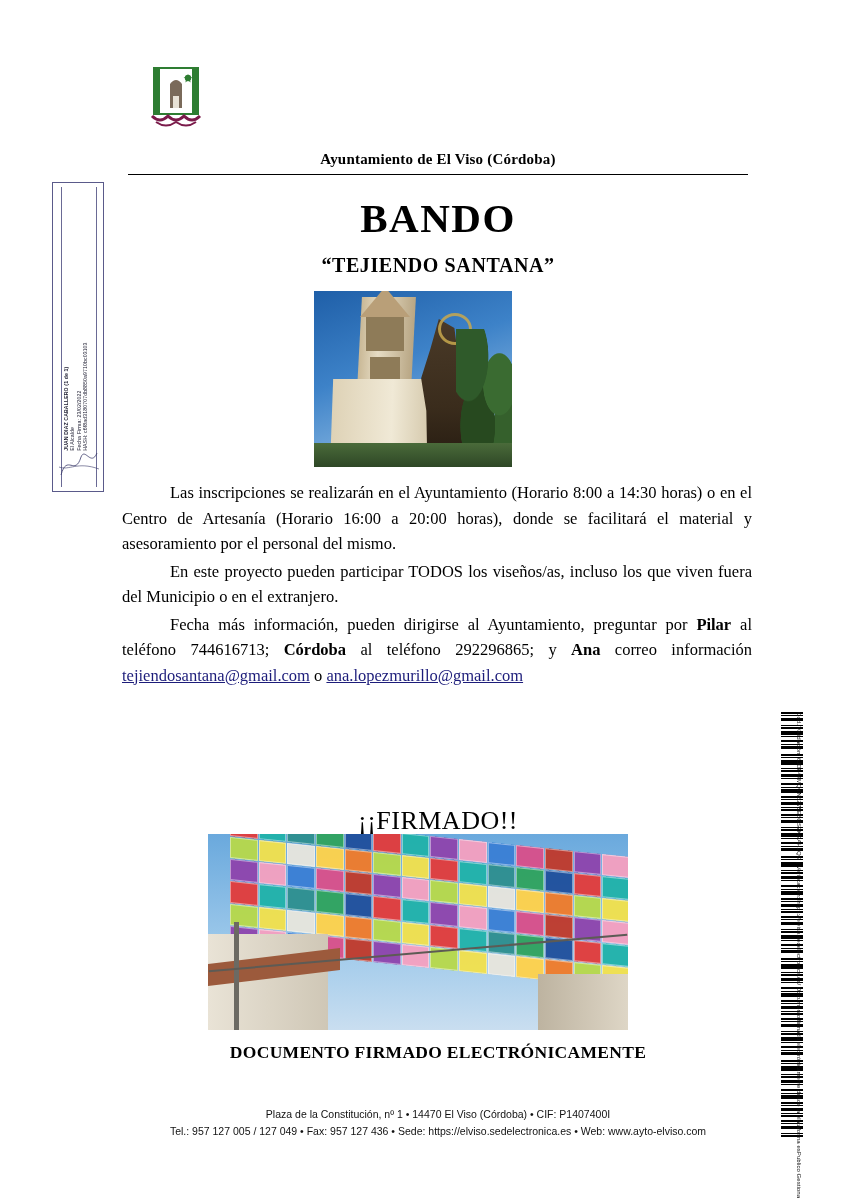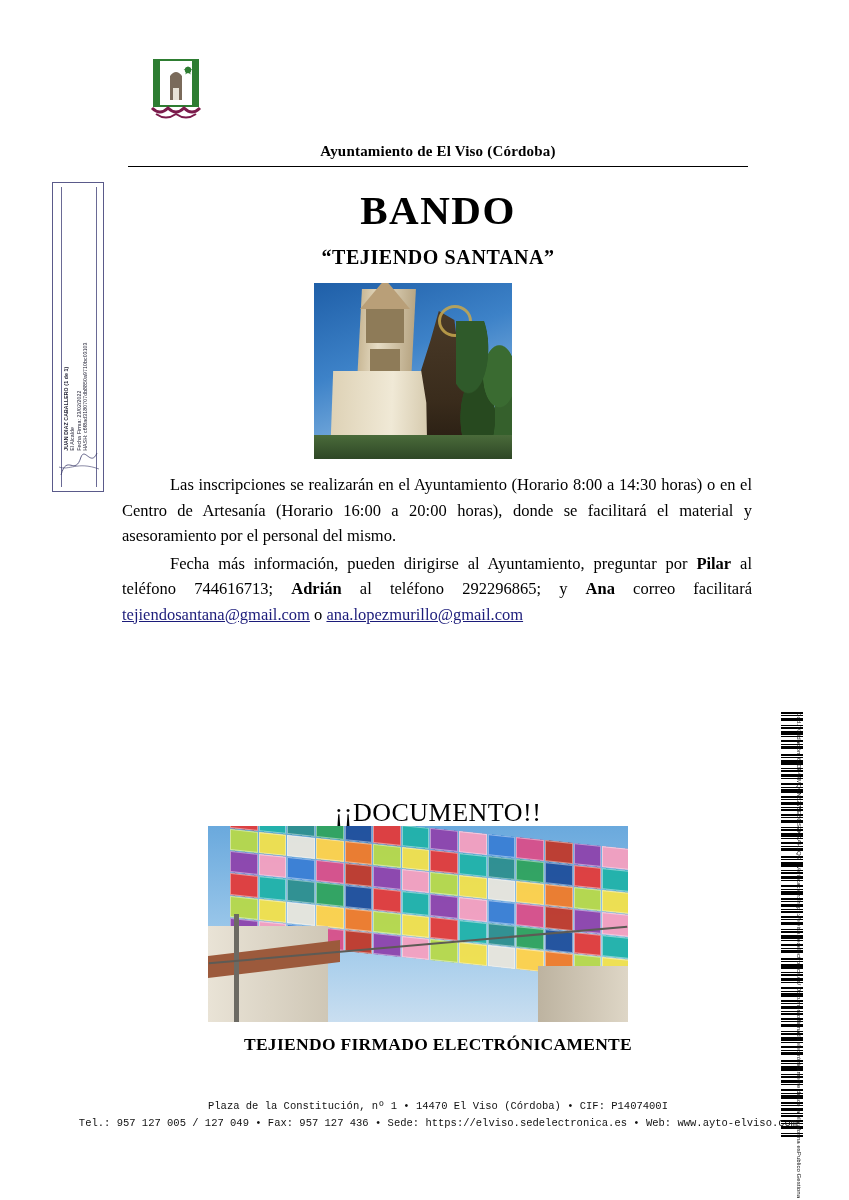--- a/index.html
+++ b/index.html
@@ -91,21 +91,21 @@
     line-height: 8px;
     color: #111;
     white-space: nowrap;
     letter-spacing: 0.05px;
   }
 
   
   .page {
     position: absolute;
     left: 118px;
-    top: 0;
+    top: 8px;
     width: 640px;
     height: 1040px;
   }
 
   .crest {
     position: absolute;
     left: 28px;
     top: 58px;
     width: 60px;
     height: 64px;
@@ -331,21 +331,21 @@
     letter-spacing: 0.3px;
   }
 
   
   .footer {
     position: absolute;
     left: -50px;
     top: 1098px;
     width: 740px;
     text-align: center;
-    font-family: Liberation Mono, monospace;
+    font-family: Liberation Sans, sans-serif;
     font-size: 10.5px;
     line-height: 17px;
     color: #111;
   }
 </style>
 </head>
 <body>
 
 <div class="sig-stamp">
   <div class="sig-inner"></div>
@@ -605,24 +605,25 @@
     <div class="p1-belfry2"></div>
     <div class="p1-body"></div>
     <div class="p1-statue"></div>
     <div class="p1-halo"></div>
     <div class="p1-leaves"></div>
     <div class="p1-ground"></div>
   </div>
 
   <div class="body-text">
     <p>Las inscripciones se realizarán en el Ayuntamiento (Horario 8:00 a 14:30 horas) o en el Centro de Artesanía (Horario 16:00 a 20:00 horas), donde se facilitará el material y asesoramiento por el personal del mismo.</p>
-    <p><span>Fecha más información, pueden dirigirse al Ayuntamiento, preguntar por </span><b>Pilar</b><span> al teléfono 744616713; </span><b>Adrián</b><span> al teléfono 292296865; y </span><b>Ana</b><span> correo facilitará </span><a class="mail" href="#">tejiendosantana@gmail.com</a><span> o </span><a class="mail" href="#">ana.lopezmurillo@gmail.com</a></p>
+    <p>En este proyecto pueden participar TODOS los viseños/as, incluso los que viven fuera del Municipio o en el extranjero.</p>
+    <p><span>Fecha más información, pueden dirigirse al Ayuntamiento, preguntar por </span><b>Pilar</b><span> al teléfono 744616713; </span><b>Córdoba</b><span> al teléfono 292296865; y </span><b>Ana</b><span> correo información </span><a class="mail" href="#">tejiendosantana@gmail.com</a><span> o </span><a class="mail" href="#">ana.lopezmurillo@gmail.com</a></p>
   </div>
 
-  <div class="colabora">¡¡DOCUMENTO!!</div>
+  <div class="colabora">¡¡FIRMADO!!</div>
 
   <div class="photo2">
     <div class="p2-sky"></div>
     <div class="p2-canopy" id="canopyGrid">
         <div style="background: rgb(226, 59, 59); box-shadow: rgba(255, 255, 255, 0.45) 0px 0px 0px 1px inset;"></div>
         <div style="background: rgb(32, 178, 170); box-shadow: rgba(255, 255, 255, 0.45) 0px 0px 0px 1px inset;"></div>
         <div style="background: rgb(45, 143, 143); box-shadow: rgba(255, 255, 255, 0.45) 0px 0px 0px 1px inset;"></div>
         <div style="background: rgb(47, 163, 94); box-shadow: rgba(255, 255, 255, 0.45) 0px 0px 0px 1px inset;"></div>
         <div style="background: rgb(31, 79, 156); box-shadow: rgba(255, 255, 255, 0.45) 0px 0px 0px 1px inset;"></div>
         <div style="background: rgb(226, 59, 59); box-shadow: rgba(255, 255, 255, 0.45) 0px 0px 0px 1px inset;"></div>
@@ -705,19 +706,19 @@
         <div style="background: rgb(183, 217, 74); box-shadow: rgba(255, 255, 255, 0.45) 0px 0px 0px 1px inset;"></div>
         <div style="background: rgb(242, 225, 76); box-shadow: rgba(255, 255, 255, 0.45) 0px 0px 0px 1px inset;"></div>
       </div>
     <div class="p2-house"></div>
     <div class="p2-roof"></div>
     <div class="p2-house2"></div>
     <div class="p2-pole"></div>
     <div class="p2-wire"></div>
   </div>
 
-  <div class="firmado">TEJIENDO FIRMADO ELECTRÓNICAMENTE</div>
+  <div class="firmado">DOCUMENTO FIRMADO ELECTRÓNICAMENTE</div>
 
   <div class="footer">
     <div>Plaza de la Constitución, nº 1 • 14470 El Viso (Córdoba) • CIF: P1407400I</div>
     <div>Tel.: 957 127 005 / 127 049 • Fax: 957 127 436 • Sede: https://elviso.sedelectronica.es • Web: www.ayto-elviso.com</div>
   </div>
 </div>
 
 </body></html>

